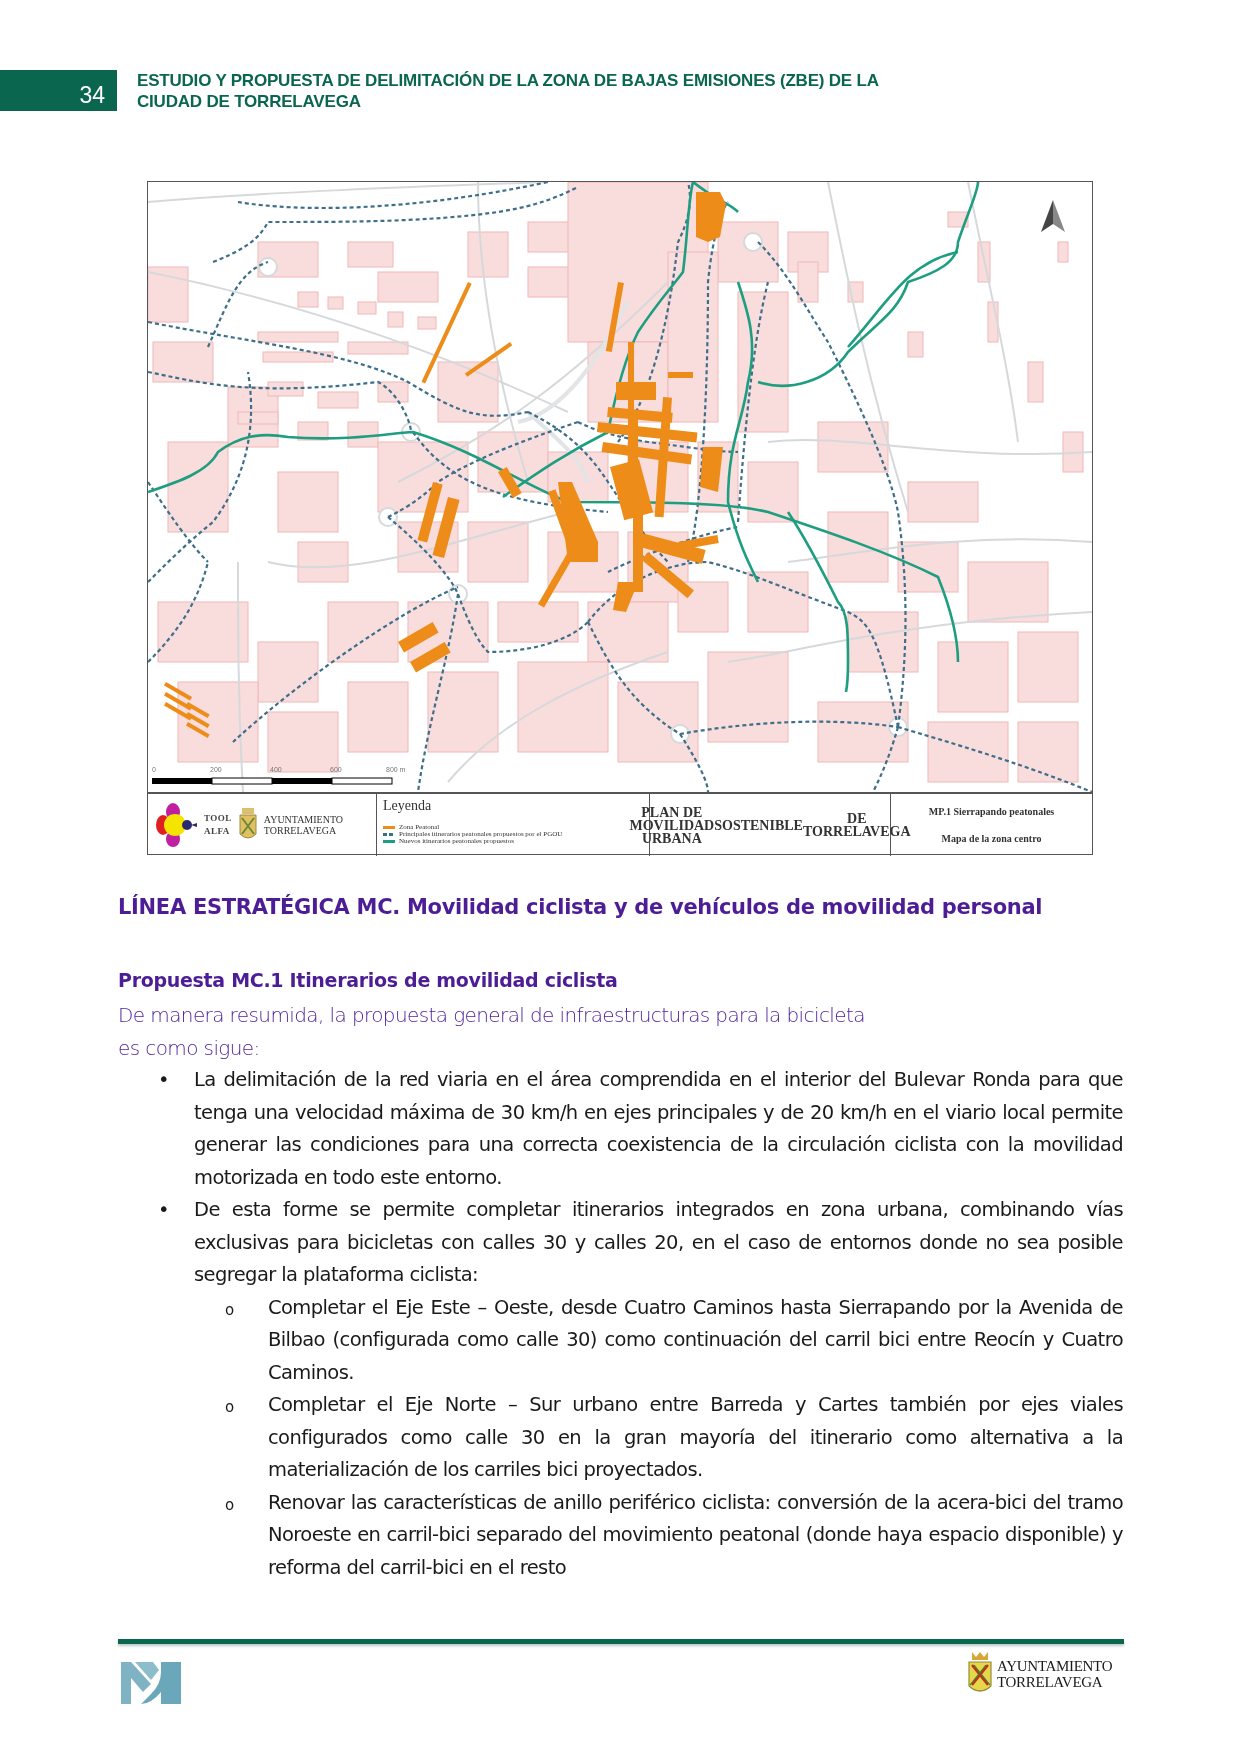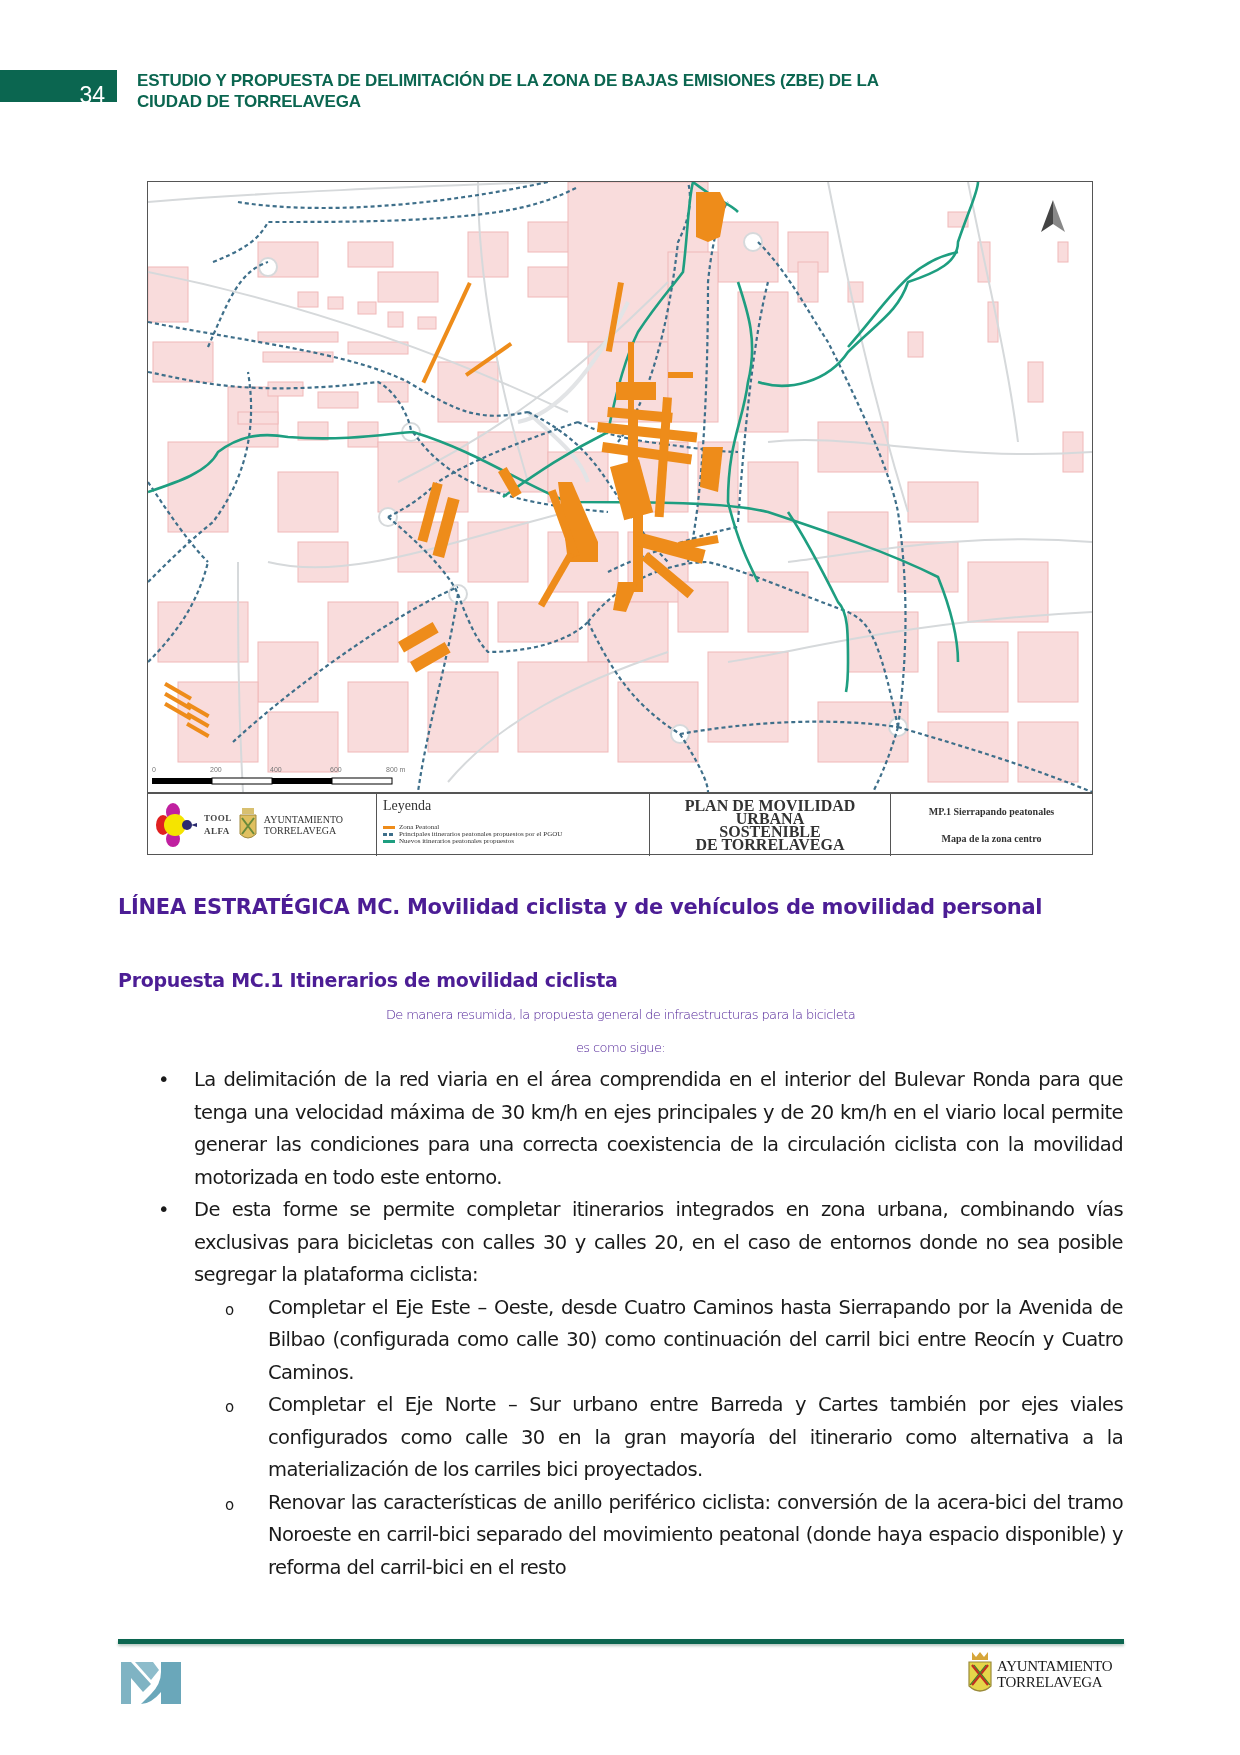--- a/index.html
+++ b/index.html
@@ -1,42 +1,42 @@
 <!DOCTYPE html>
 <html><head>
 <meta charset="utf-8">
 <style>
   html, body { margin: 0; padding: 0; background: #ffffff; }
   body { width: 1240px; height: 1755px; position: relative; overflow: hidden; font-family: "Liberation Sans", sans-serif; color: #1a1a1a; }
 
   
-  .hdr-band { position: absolute; left: 0; top: 70px; width: 117px; height: 32px; background: #0b6650; }
+  .hdr-band { position: absolute; left: 0; top: 70px; width: 117px; height: 41px; background: #0b6650; }
   .hdr-num { position: absolute; right: 12px; top: 12px; color: #ffffff; font-size: 23px; font-family: "Liberation Sans", sans-serif; }
   .hdr-title { position: absolute; left: 137px; top: 70px; width: 820px; color: #0b6650; font-weight: bold; font-size: 17px; line-height: 21px; letter-spacing: -0.2px; }
 
   
   .map-frame { position: absolute; left: 147px; top: 181px; width: 944px; height: 672px; border: 1.5px solid #555; background: #fff; }
   .map-canvas { position: absolute; left: 0; top: 0; width: 944px; height: 610px; overflow: hidden; }
   .map-canvas svg { display: block; }
   .map-legend-bar { position: absolute; left: 0; top: 610px; width: 944px; height: 62px; border-top: 2px solid #555; display: flex; font-family: "Liberation Serif", serif; }
   .lg-logos { width: 220px; border-right: 1.5px solid #555; display: flex; align-items: center; padding-left: 8px; gap: 6px; }
   .lg-tool { font-size: 9px; line-height: 13px; color: #444; font-weight: bold; letter-spacing: 0.5px; }
   .lg-ayto { font-size: 10px; line-height: 11px; color: #333; }
   .lg-key { width: 260px; border-right: 1.5px solid #555; padding: 4px 6px; font-size: 7px; color: #333; }
   .lg-key .lg-title { font-size: 14px; margin-bottom: 10px; }
   .lg-row { display: flex; align-items: center; gap: 4px; height: 7px; line-height: 7px; }
   .lg-swatch { width: 12px; height: 3px; }
-  .lg-plan { width: 240px; border-right: 1.5px solid #555; display: flex; flex-direction: column; justify-content: center; align-items: center; font-size: 16px; line-height: 13px; font-weight: bold; color: #333; text-align: center; }
+  .lg-plan { width: 240px; border-right: 1.5px solid #555; display: flex; flex-direction: row; justify-content: center; align-items: center; font-size: 14px; line-height: 13px; font-weight: bold; color: #333; text-align: center; }
   .lg-sheet { flex: 1; display: flex; flex-direction: column; justify-content: space-around; align-items: center; font-size: 10px; font-weight: bold; color: #333; padding: 4px 0; }
 
   
   .body-text { position: absolute; left: 118px; width: 1005px; font-family: "DejaVu Sans", sans-serif; font-size: 19.5px; color: #4c1d95; }
   .h-line { top: 895px; font-weight: bold; font-size: 21px; letter-spacing: -0.3px; }
   .h-prop { top: 969px; font-weight: bold; font-size: 19px; letter-spacing: -0.3px; }
-  .p-intro { top: 999px; line-height: 32.5px; font-size: 13px; letter-spacing: -0.6px; font-weight: 300; text-align: center; }
+  .p-intro { top: 999px; line-height: 32.5px; font-size: 20px; letter-spacing: -0.6px; font-weight: 300; }
   ul.lvl1 { position: absolute; left: 118px; top: 1064px; width: 1005px; margin: 0; padding: 0; list-style: none; font-family: "DejaVu Sans", sans-serif; font-size: 19.5px; line-height: 32.5px; letter-spacing: -0.6px; }
   ul.lvl1 > li { position: relative; padding-left: 76px; text-align: justify; }
   ul.lvl1 > li .bullet { position: absolute; left: 40px; top: 0; }
   ul.lvl2 { margin: 0; padding: 0; list-style: none; }
   ul.lvl2 > li { position: relative; padding-left: 75px; margin-left: -1px; text-align: justify; }
   ul.lvl2 > li .bullet2 { position: absolute; left: 32px; top: 2px; font-size: 15px; }
 
   
   .ftr-line { position: absolute; left: 118px; top: 1639px; width: 1006px; height: 5px; background: #0b6650; box-shadow: 0 2px 3px #b8c8c2; }
   .ftr-left-logo { position: absolute; left: 121px; top: 1662px; width: 60px; height: 42px; }

